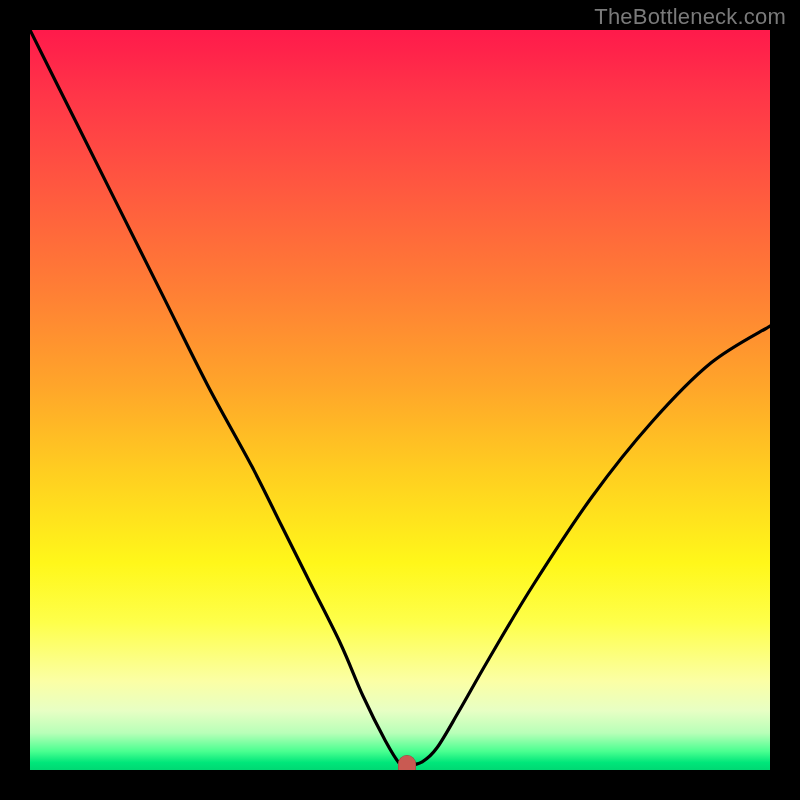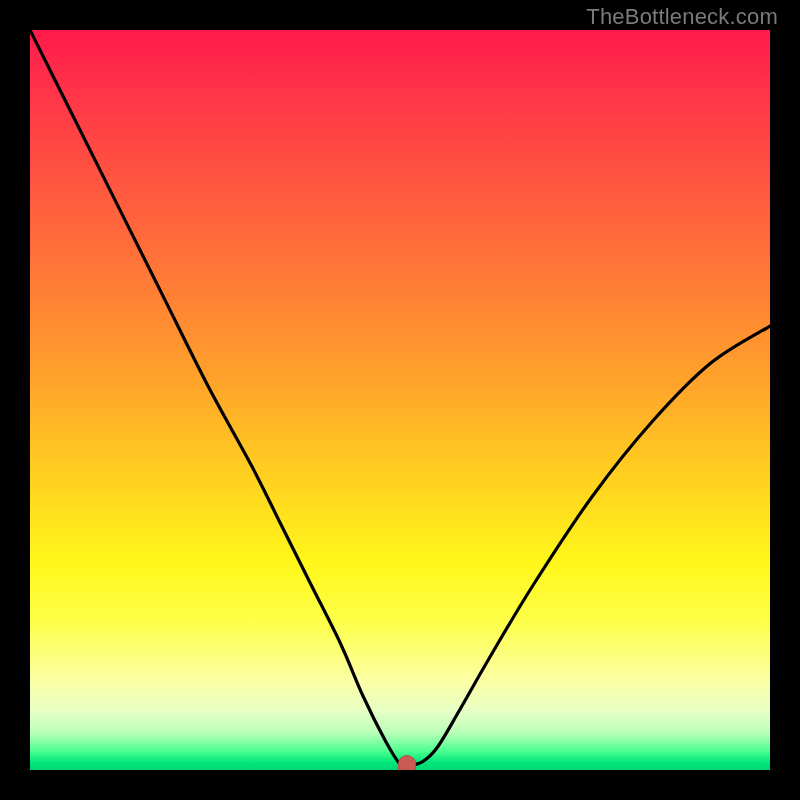--- a/index.html
+++ b/index.html
@@ -13,21 +13,21 @@
   }
   .frame {
     position: relative;
     width: 800px;
     height: 800px;
     background: #000;
   }
   .watermark {
     position: absolute;
     top: 4px;
-    right: 22px;
+    right: 14px;
     color: #7a7a7a;
     font-size: 22px;
     font-weight: 500;
     letter-spacing: 0.2px;
     z-index: 4;
   }
   .plot-area {
     position: absolute;
     left: 30px;
     top: 30px;

